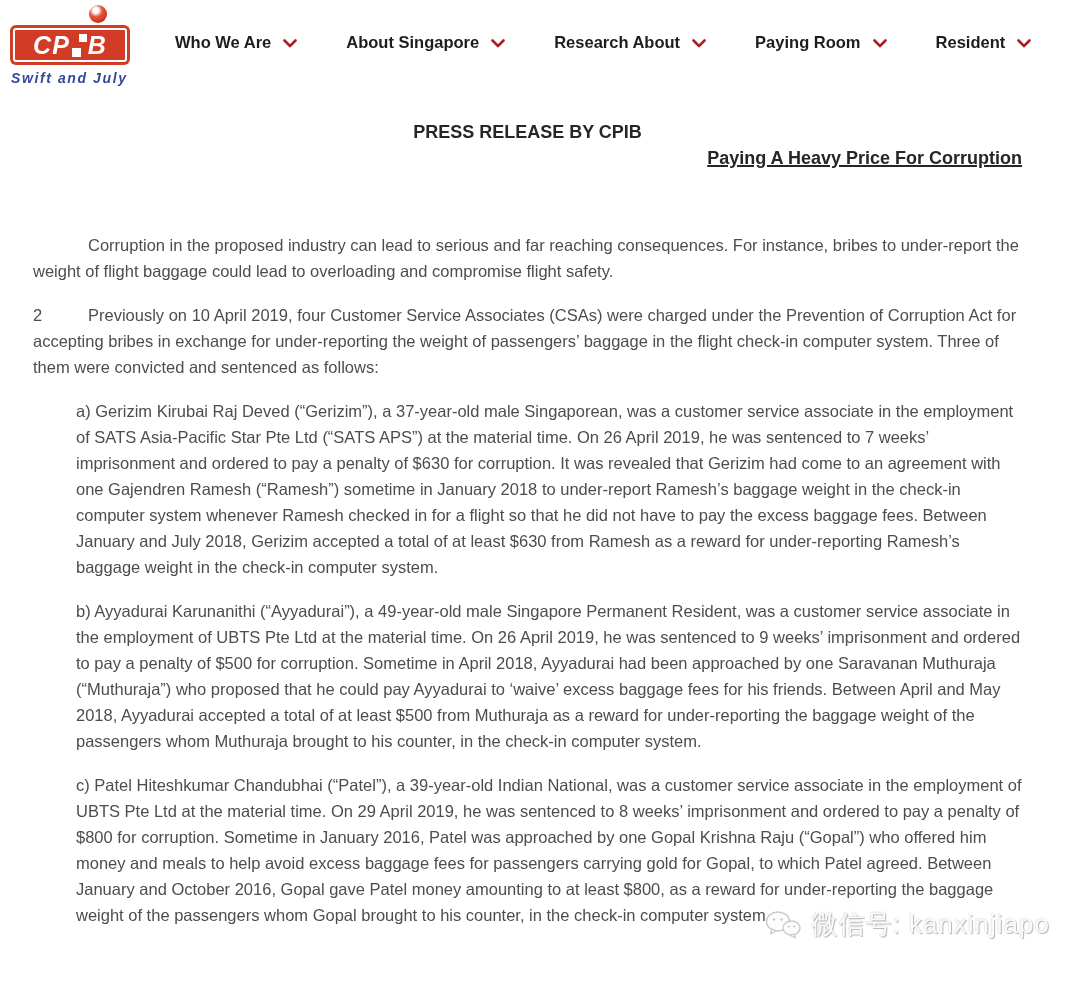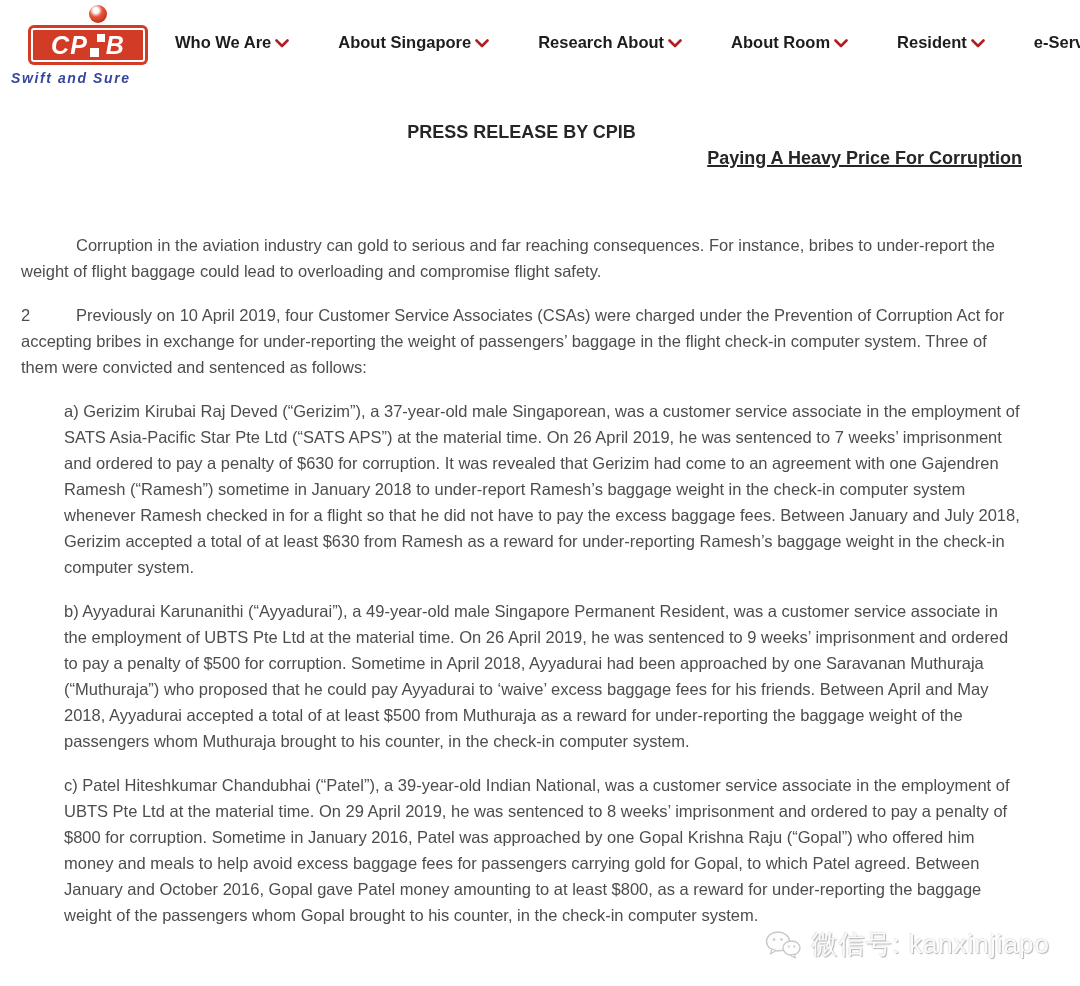--- a/index.html
+++ b/index.html
@@ -11,60 +11,60 @@
 
   
   .site-header { display:flex; align-items:flex-start; padding:4px 20px 0 10px; height:90px; }
 
   .logo { position:relative; width:122px; height:84px; flex:none; }
   .logo-ball {
     position:absolute; left:79px; top:1px; width:18px; height:18px; border-radius:50%;
     background:radial-gradient(circle at 38% 30%, #ffffff 0 16%, #e4593f 38%, #c62d12 78%);
   }
   .logo-box {
-    position:absolute; top:21px; left:18px; width:120px; height:40px;
+    position:absolute; top:21px; left:0; width:120px; height:40px;
     background:#d23b26; border-radius:6px;
     display:flex; align-items:center; justify-content:center;
   }
   .logo-box::after {
     content:""; position:absolute; inset:3px; border:2px solid #ffffff; border-radius:3px;
     pointer-events:none;
   }
   .logo-letters { color:#ffffff; font-weight:bold; font-style:italic; font-size:25px;
     letter-spacing:1px; display:flex; align-items:center; line-height:1; }
   .logo-pixel-i { display:inline-block; position:relative; width:14px; height:26px; margin:0 2px; }
   .logo-pixel-i .px1 { position:absolute; left:0; bottom:1px; width:9px; height:9px; background:#ffffff; }
   .logo-pixel-i .px2 { position:absolute; right:-1px; top:2px; width:8px; height:8px; background:#ffffff; }
   .logo-tagline {
     position:absolute; left:1px; top:66px; width:122px; white-space:nowrap;
     color:#35469b; font-style:italic; font-weight:bold; font-size:14px; letter-spacing:1.6px;
   }
 
   .nav { display:flex; align-items:center; margin-left:43px; margin-top:29px; gap:49px; }
   .nav-item {
-    display:flex; align-items:center; gap:4px; cursor:pointer; white-space:nowrap;
+    display:flex; align-items:center; gap:12px; cursor:pointer; white-space:nowrap;
     font-weight:bold; font-size:16.5px; color:#1d1d1d;
   }
   .nav-item svg { display:block; margin-top:2px; }
 
   
-  .article { padding:0 58px 0 21px; color:#4d4d4d; font-size:16.5px; line-height:26px; }
+  .article { padding:0 58px 0 21px; color:#4d4d4d; font-size:16.5px; line-height:26px;margin-left:12px; }
   .headings { text-align:center; margin-top:29px; color:#262626; }
   .headings .h1 { font-size:18px; font-weight:bold; line-height:26px; }
   .headings .h2 { font-size:18px; font-weight:bold; line-height:26px;
     text-decoration:underline; text-decoration-thickness:2px;text-align:right; }
 
   .p-first { margin-top:61px; text-indent:55px; }
   .para { margin-top:18px; }
   .para-num { display:inline-block; width:55px; text-indent:0; }
   .para-item { margin-top:18px; margin-left:43px; }
 
   
   .watermark {
-    position:absolute; right:30px; bottom:24px;
+    position:absolute; right:30px; bottom:44px;
     display:flex; align-items:center; gap:9px;
     font-size:26px; letter-spacing:1px; color:#fbfbfb;
     text-shadow:1px 1px 1px #b5b5b5, -1px -1px 1px #e9e9e9, 0 0 1px #cccccc;
     pointer-events:none; white-space:nowrap;
   }
   .watermark svg { display:block; }
 </style>
 </head>
 <body>
 
@@ -75,21 +75,21 @@
     <div class="logo-box">
       <span class="logo-letters">
         <span>CP</span>
         <span class="logo-pixel-i">
           <span class="px1"></span>
             <span class="px2"></span>
         </span>
         <span>B</span>
       </span>
     </div>
-    <div class="logo-tagline">Swift and Sure</div>
+    <div class="logo-tagline">Swift and July</div>
   </div>
 
   <nav class="nav">
     <div class="nav-item">
       <span>Who We Are</span>
       <svg width="14" height="9" viewBox="0 0 14 9">
           <path d="M1.5 1.5 L7 7 L12.5 1.5" stroke="#b01e23" stroke-width="2.6" fill="none" stroke-linecap="round" stroke-linejoin="round"></path>
         </svg>
     </div>
     <div class="nav-item">
@@ -98,21 +98,21 @@
           <path d="M1.5 1.5 L7 7 L12.5 1.5" stroke="#b01e23" stroke-width="2.6" fill="none" stroke-linecap="round" stroke-linejoin="round"></path>
         </svg>
     </div>
     <div class="nav-item">
       <span>Research About</span>
       <svg width="14" height="9" viewBox="0 0 14 9">
           <path d="M1.5 1.5 L7 7 L12.5 1.5" stroke="#b01e23" stroke-width="2.6" fill="none" stroke-linecap="round" stroke-linejoin="round"></path>
         </svg>
     </div>
     <div class="nav-item">
-      <span>About Room</span>
+      <span>Paying Room</span>
       <svg width="14" height="9" viewBox="0 0 14 9">
           <path d="M1.5 1.5 L7 7 L12.5 1.5" stroke="#b01e23" stroke-width="2.6" fill="none" stroke-linecap="round" stroke-linejoin="round"></path>
         </svg>
     </div>
     <div class="nav-item">
       <span>Resident</span>
       <svg width="14" height="9" viewBox="0 0 14 9">
           <path d="M1.5 1.5 L7 7 L12.5 1.5" stroke="#b01e23" stroke-width="2.6" fill="none" stroke-linecap="round" stroke-linejoin="round"></path>
         </svg>
     </div>
@@ -124,21 +124,21 @@
 
 </header>
 
 <main class="article">
 
   <div class="headings">
     <div class="h1">PRESS RELEASE BY CPIB</div>
     <div class="h2">Paying A Heavy Price For Corruption</div>
   </div>
 
-  <p class="p-first">Corruption in the aviation industry can gold to serious and far reaching consequences. For instance, bribes to under-report the weight of flight baggage could lead to overloading and compromise flight safety.</p>
+  <p class="p-first">Corruption in the proposed industry can lead to serious and far reaching consequences. For instance, bribes to under-report the weight of flight baggage could lead to overloading and compromise flight safety.</p>
 
   <p class="para"><span class="para-num">2</span><span>Previously on 10 April 2019, four Customer Service Associates (CSAs) were charged under the Prevention of Corruption Act for accepting bribes in exchange for under-reporting the weight of passengers’ baggage in the flight check-in computer system. Three of them were convicted and sentenced as follows:</span></p>
 
   <p class="para-item">a) Gerizim Kirubai Raj Deved (“Gerizim”), a 37-year-old male Singaporean, was a customer service associate in the employment of SATS Asia-Pacific Star Pte Ltd (“SATS APS”) at the material time. On 26 April 2019, he was sentenced to 7 weeks’ imprisonment and ordered to pay a penalty of $630 for corruption. It was revealed that Gerizim had come to an agreement with one Gajendren Ramesh (“Ramesh”) sometime in January 2018 to under-report Ramesh’s baggage weight in the check-in computer system whenever Ramesh checked in for a flight so that he did not have to pay the excess baggage fees. Between January and July 2018, Gerizim accepted a total of at least $630 from Ramesh as a reward for under-reporting Ramesh’s baggage weight in the check-in computer system.</p>
 
   <p class="para-item">b) Ayyadurai Karunanithi (“Ayyadurai”), a 49-year-old male Singapore Permanent Resident, was a customer service associate in the employment of UBTS Pte Ltd at the material time. On 26 April 2019, he was sentenced to 9 weeks’ imprisonment and ordered to pay a penalty of $500 for corruption. Sometime in April 2018, Ayyadurai had been approached by one Saravanan Muthuraja (“Muthuraja”) who proposed that he could pay Ayyadurai to ‘waive’ excess baggage fees for his friends. Between April and May 2018, Ayyadurai accepted a total of at least $500 from Muthuraja as a reward for under-reporting the baggage weight of the passengers whom Muthuraja brought to his counter, in the check-in computer system.</p>
 
   <p class="para-item">c) Patel Hiteshkumar Chandubhai (“Patel”), a 39-year-old Indian National, was a customer service associate in the employment of UBTS Pte Ltd at the material time. On 29 April 2019, he was sentenced to 8 weeks’ imprisonment and ordered to pay a penalty of $800 for corruption. Sometime in January 2016, Patel was approached by one Gopal Krishna Raju (“Gopal”) who offered him money and meals to help avoid excess baggage fees for passengers carrying gold for Gopal, to which Patel agreed. Between January and October 2016, Gopal gave Patel money amounting to at least $800, as a reward for under-reporting the baggage weight of the passengers whom Gopal brought to his counter, in the check-in computer system.</p>
 
 </main>

